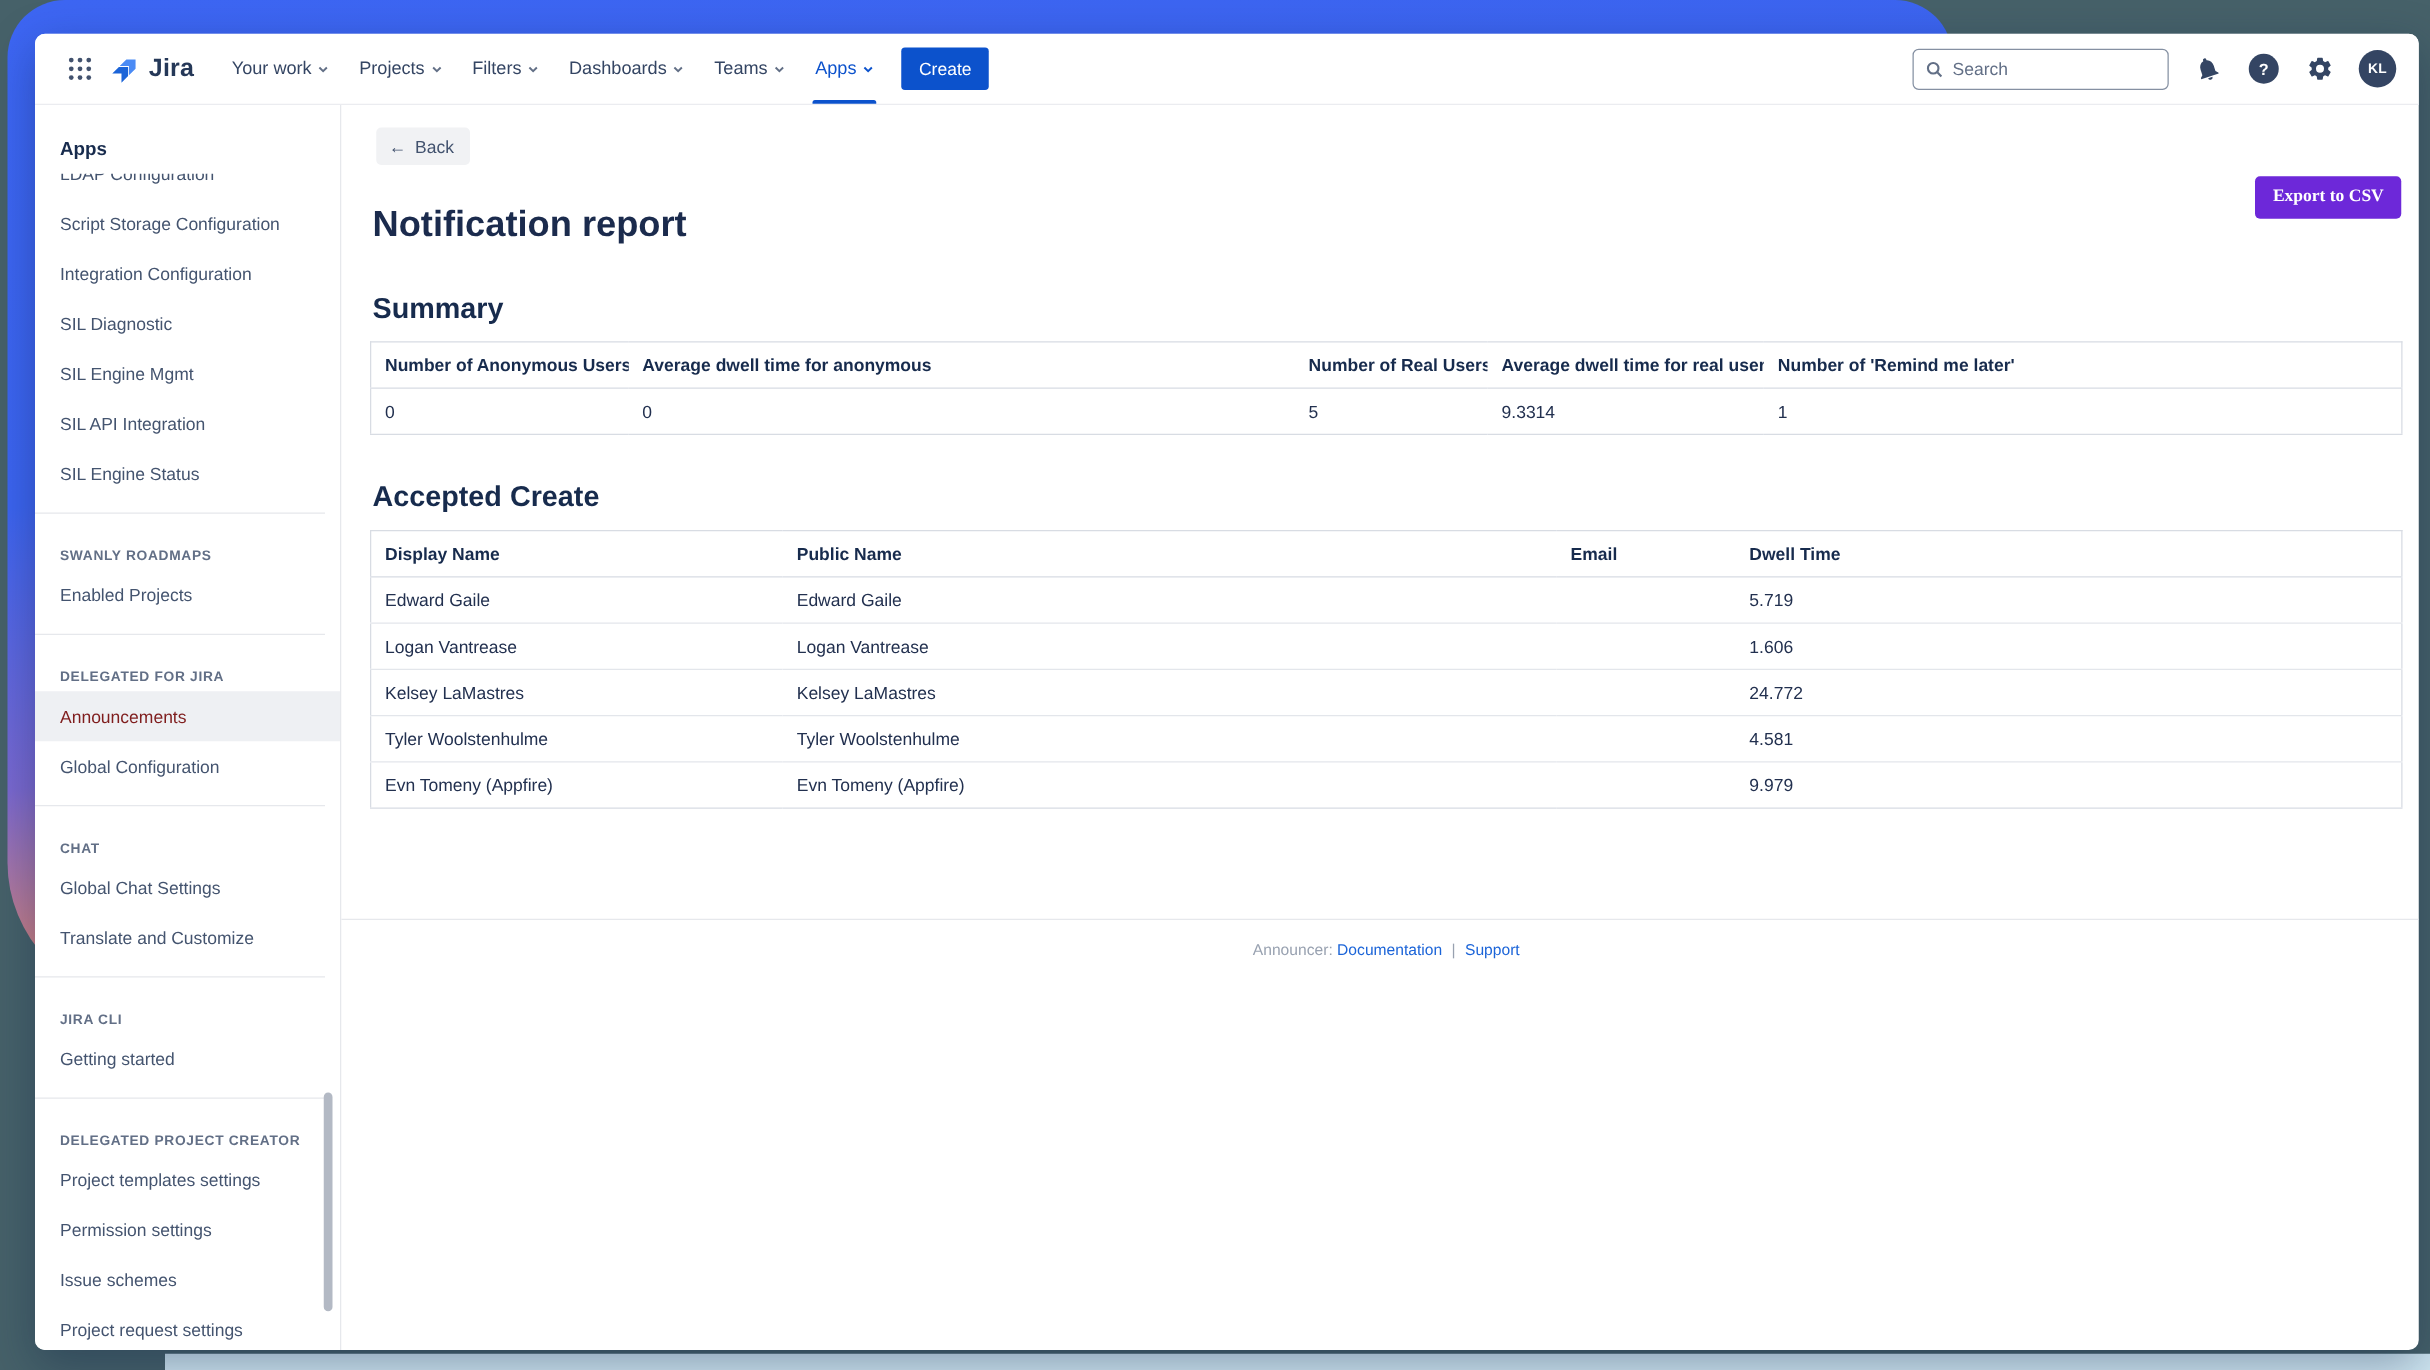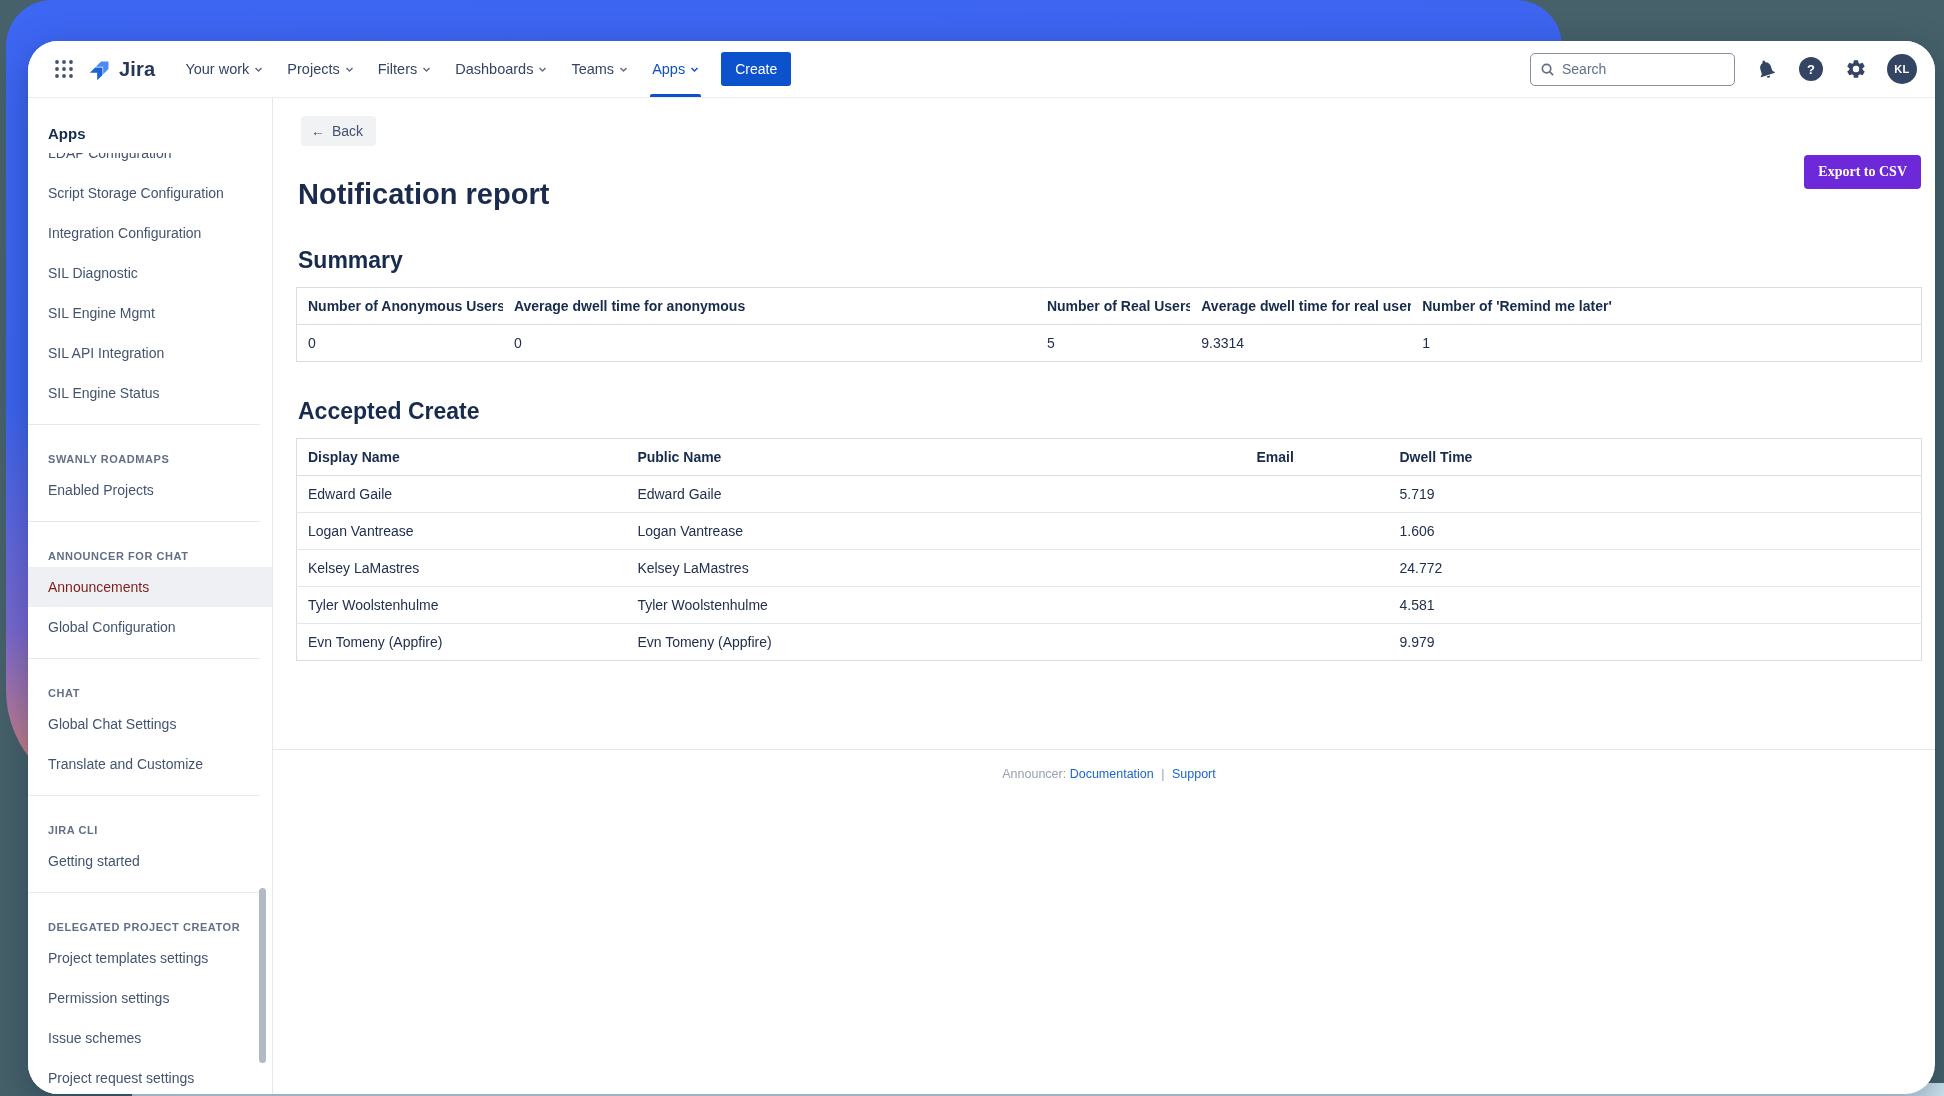--- a/index.html
+++ b/index.html
@@ -6,22 +6,22 @@
   html,body { width:1944px; height:1096px; overflow:hidden; }
   body { font-family:"Liberation Sans", sans-serif; background:#466169; position:relative; }
 
   
   .blob { position:absolute; left:6px; top:0; width:1556px; height:800px;
     border-radius:46px 46px 110px 110px;
     background:linear-gradient(168deg,#3D66F3 0%,#3C64EF 36%,#7A68CE 56%,#EC8A66 72%,#EC8A66 100%); }
   .strip { position:absolute; left:132px; right:0; bottom:0; height:13px; background:#CFE6F1; }
 
   
-  .window { position:absolute; left:28px; top:41px; width:1907px; height:1053px;
-    background:#fff; border-radius:30px; box-shadow:0 12px 36px rgba(9,30,66,.35); overflow:hidden; }
+  .window { position:absolute; left:28px; top:27px; width:1907px; height:1053px;
+    background:#fff; border-radius:8px; box-shadow:0 12px 36px rgba(9,30,66,.35); overflow:hidden; }
 
   
   .navbar { height:57px; display:flex; align-items:center; padding:0 18px 0 20px;
     border-bottom:1px solid #EBECF0; background:#fff; }
   .grid-btn { width:32px; height:32px; display:flex; align-items:center; justify-content:center;
     border:none; background:transparent; cursor:pointer; color:#42526E; }
   .logo { display:flex; align-items:center; gap:6px; margin:0 18px 0 8px; }
   .logo-text { font-size:20px; font-weight:600; color:#253858; letter-spacing:.2px; }
   .nav-links { display:flex; align-items:center; height:100%; }
   .nav-link { position:relative; height:100%; display:flex; align-items:center; gap:5px;
@@ -216,21 +216,21 @@
         <div class="nav-item">Script Storage Configuration</div>
         <div class="nav-item">Integration Configuration</div>
         <div class="nav-item">SIL Diagnostic</div>
         <div class="nav-item">SIL Engine Mgmt</div>
         <div class="nav-item">SIL API Integration</div>
         <div class="nav-item">SIL Engine Status</div>
         <div class="nav-div"></div>
         <div class="nav-sec">SWANLY ROADMAPS</div>
         <div class="nav-item">Enabled Projects</div>
         <div class="nav-div"></div>
-        <div class="nav-sec">ANNOUNCER FOR CHAT</div>
+        <div class="nav-sec">DELEGATED FOR JIRA</div>
         <div class="nav-item selected">Announcements</div>
         <div class="nav-item">Global Configuration</div>
         <div class="nav-div"></div>
         <div class="nav-sec">CHAT</div>
         <div class="nav-item">Global Chat Settings</div>
         <div class="nav-item">Translate and Customize</div>
         <div class="nav-div"></div>
         <div class="nav-sec">JIRA CLI</div>
         <div class="nav-item">Getting started</div>
         <div class="nav-div"></div>

